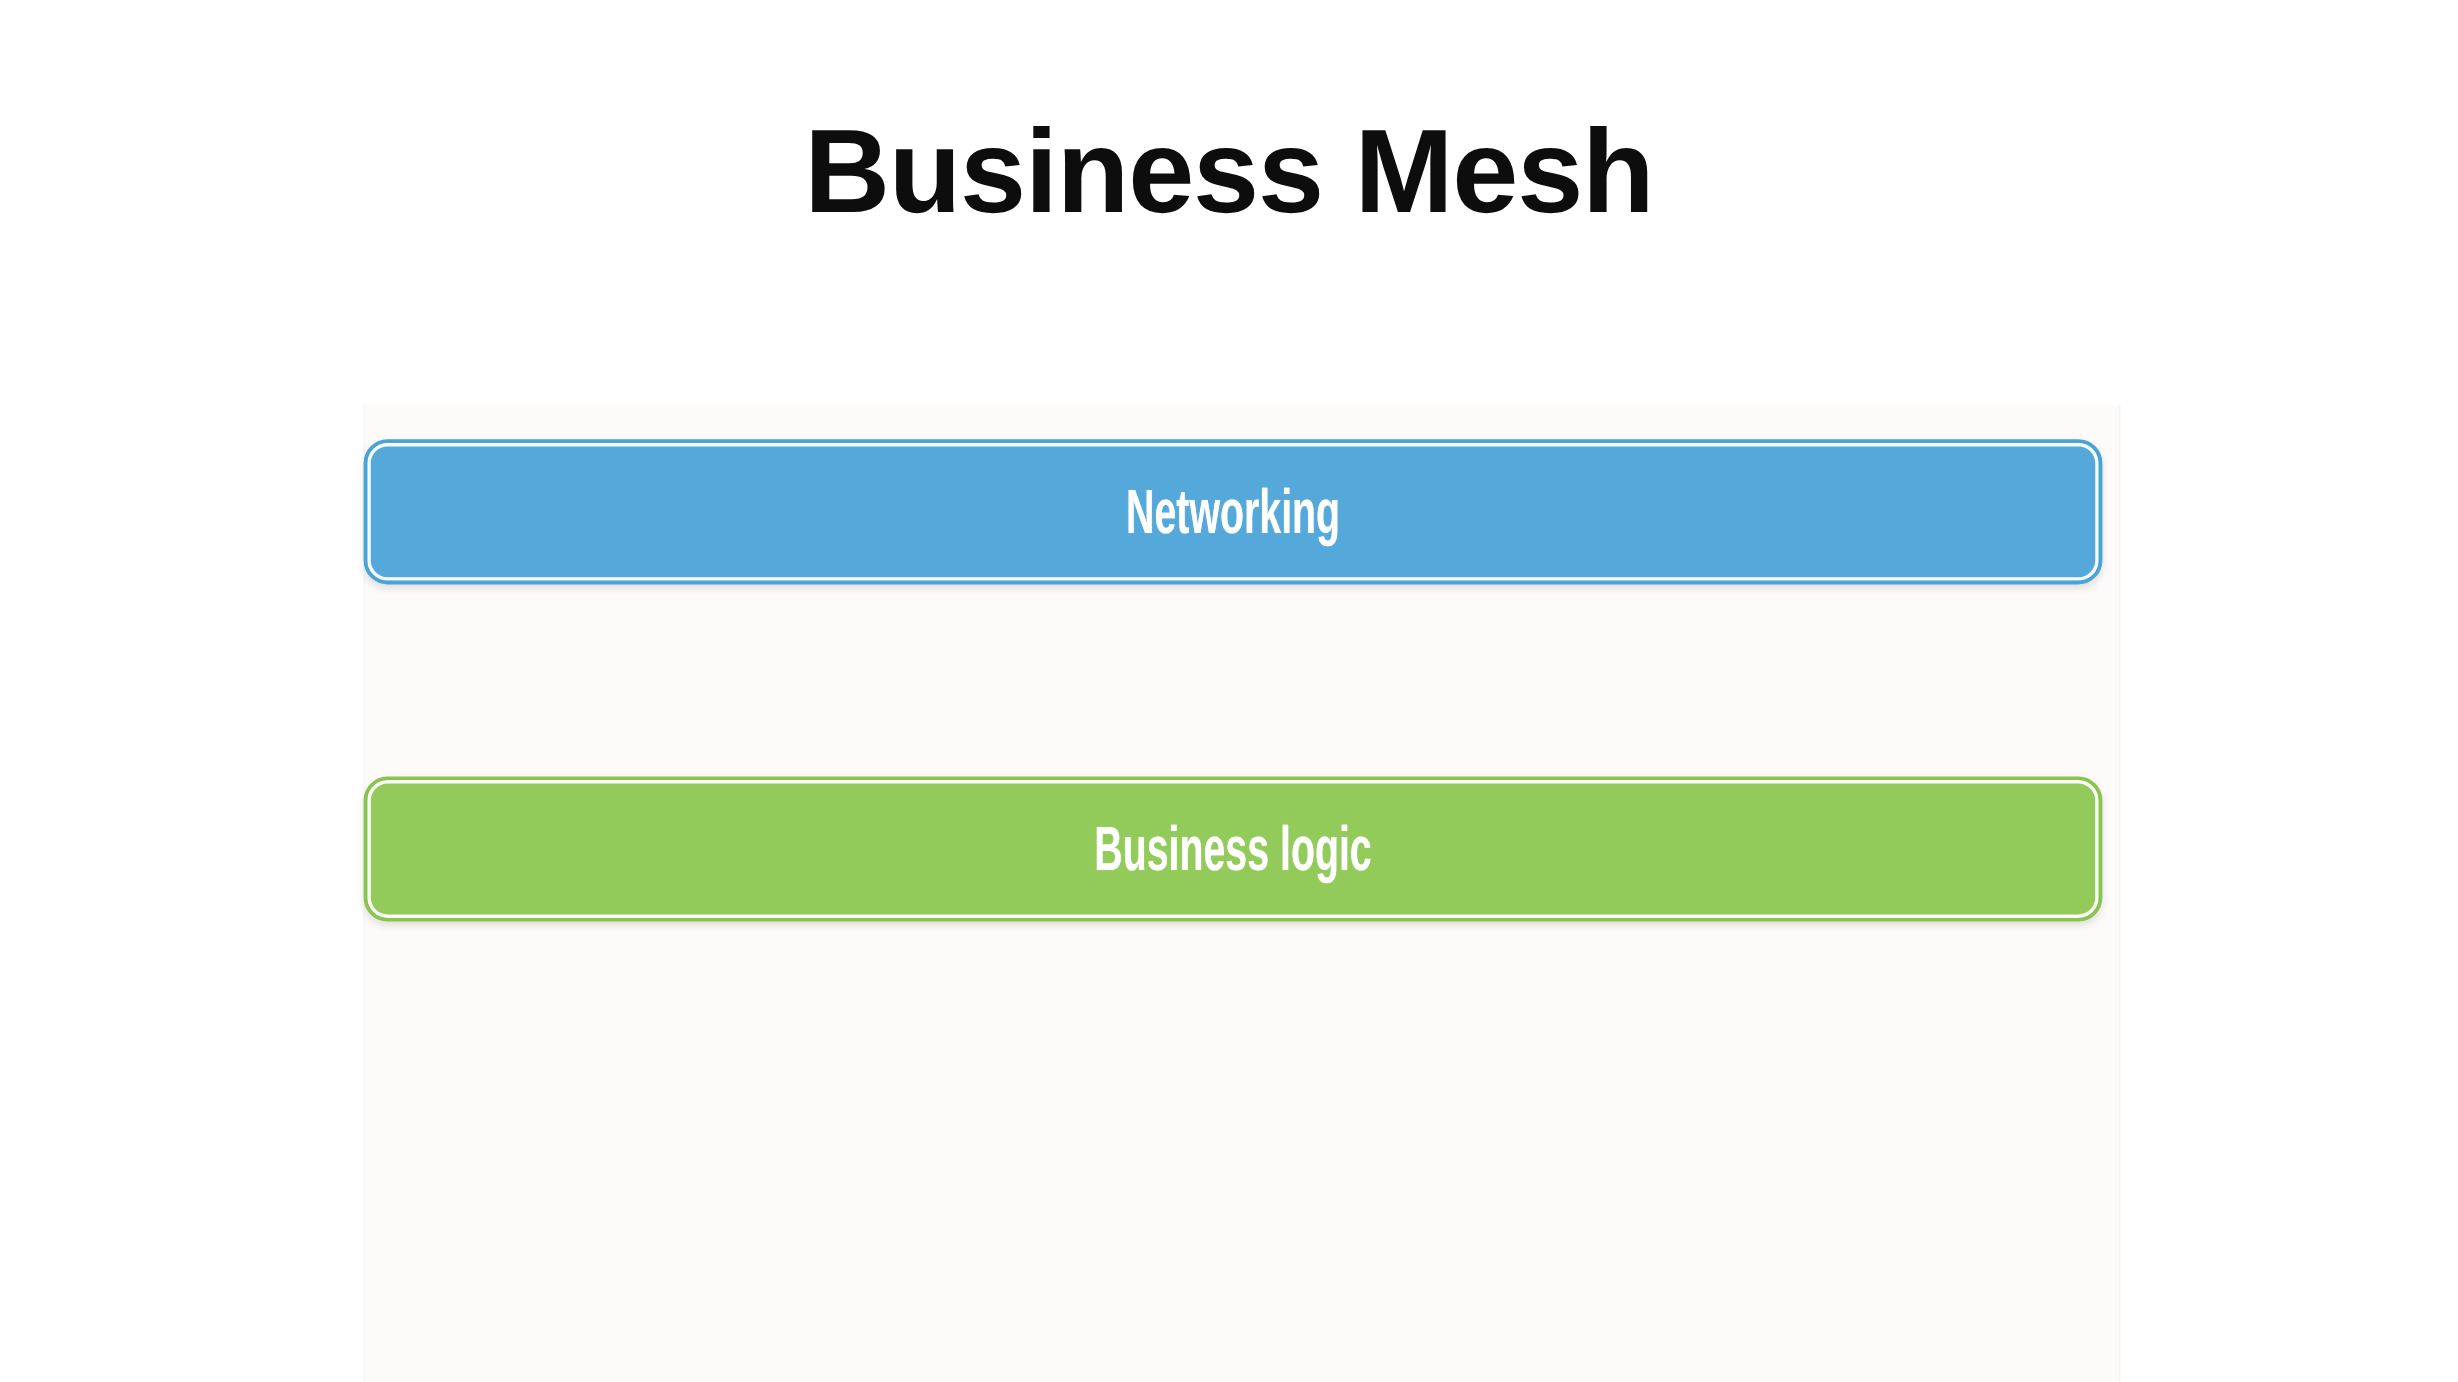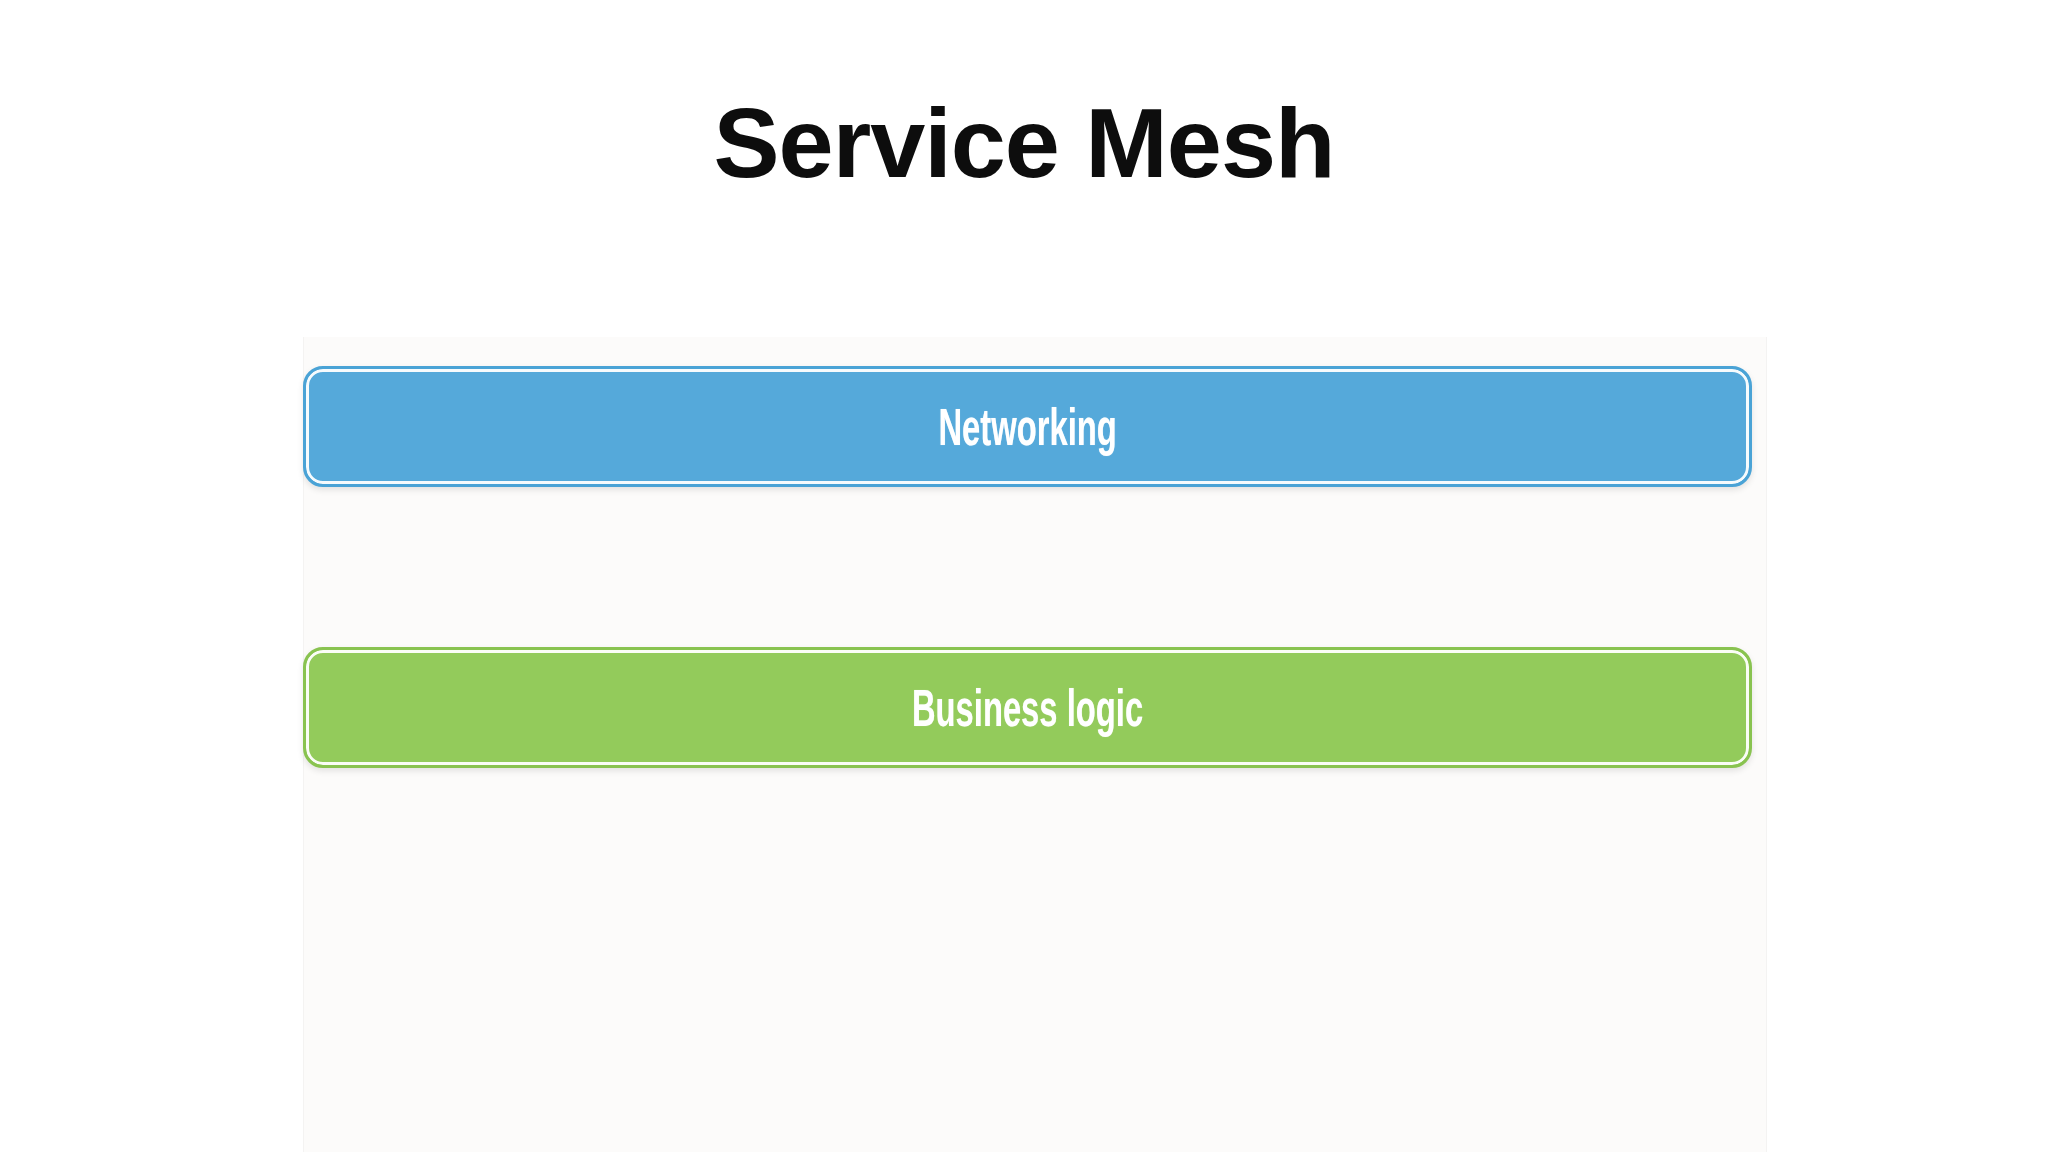--- a/index.html
+++ b/index.html
@@ -65,21 +65,21 @@
     text-shadow: 0 0 1px rgba(255,255,255,0.6);
   }
 </style>
 </head>
 <body>
 
 <div class="stage" style="background: rgb(255, 255, 255);">
 
   <div class="panel"></div>
 
-  <h1 class="title" style="color: rgb(13, 13, 13);">Service Mesh</h1>
+  <h1 class="title" style="color: rgb(13, 13, 13);">Business Mesh</h1>
 
   <div class="layer layer-networking" style="background-color: rgb(85, 169, 218); border-color: rgb(74, 163, 214);">
     <span class="layer-label" style="color: rgb(255, 255, 255);">Networking</span>
   </div>
 
   <div class="layer layer-business" style="background-color: rgb(147, 203, 91); border-color: rgb(137, 195, 80);">
     <span class="layer-label" style="color: rgb(255, 255, 255);">Business logic</span>
   </div>
 
 </div>

